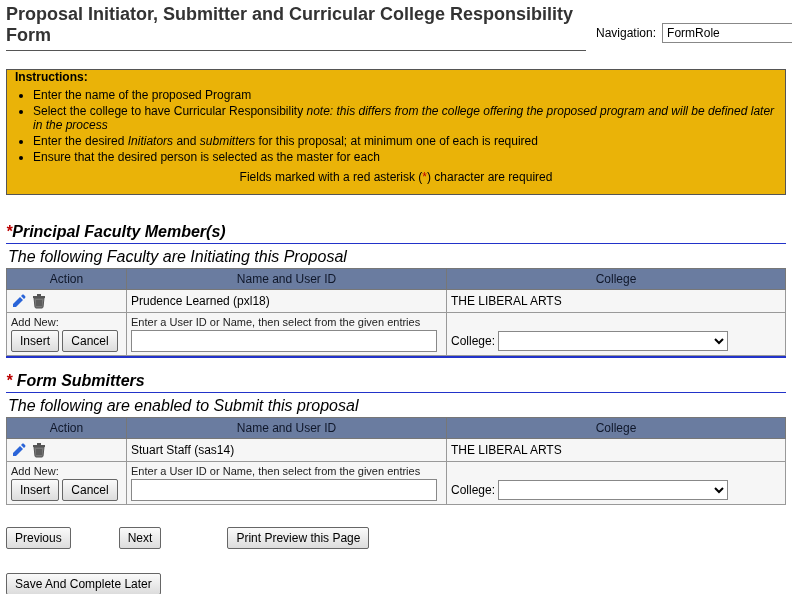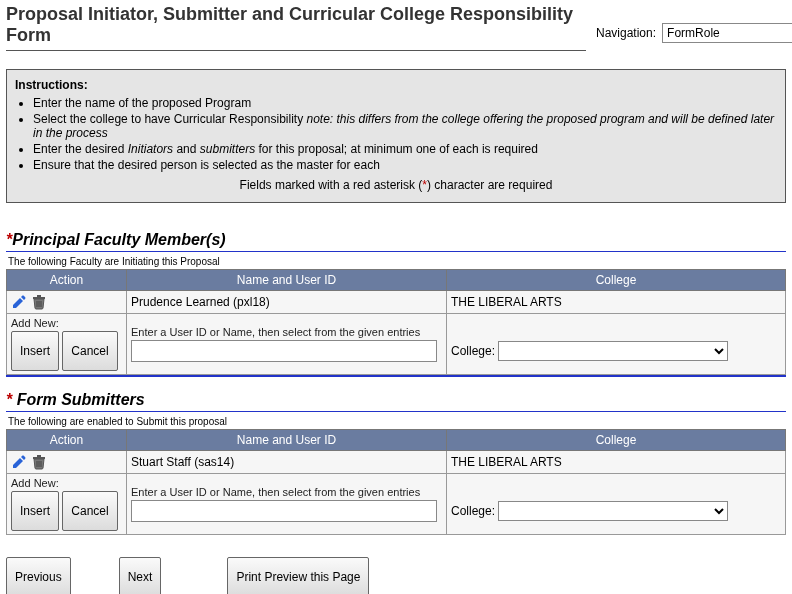--- a/index.html
+++ b/index.html
@@ -42,23 +42,23 @@
   }
   .nav select {
     width: 150px;
     height: 20px;
     border: 1px solid #888;
     font-size: 12px;
     background: #fff;
   }
 
   .instructions {
-    background: #e5e5e5;
+    background: #eab308;
     border: 1px solid #555;
-    padding: 8px 8px 10px 8px;
+    padding: 0 8px 10px 8px;
     margin-top: 8px;
   }
   .instructions b {
     font-size: 12px;
   }
   .instructions ul {
     margin: 4px 0 6px 18px;
     padding: 0;
   }
   .instructions li {
@@ -81,32 +81,33 @@
     font-style: italic;
     color: #000;
     margin: 0 0 0 0;
   }
   .section-rule {
     border: none;
     border-top: 1.5px solid #2233c9;
     margin: 2px 0 4px 0;
   }
   .section-sub {
-    font-size: 10px;
+    font-size: 16px;
     margin: 2px 0 2px 2px;
+    font-style: italic;
   }
 
   table.data {
     border-collapse: collapse;
     width: 100%;
     border: 1px solid #777;
   }
   table.data th {
     background: #6a7ca0;
-    color: #ffffff;
+    color: #0f172a;
     font-weight: normal;
     text-align: center;
     padding: 3px 4px;
     border: 1px solid #777;
     font-size: 12px;
   }
   table.data td {
     border: 1px solid #999;
     padding: 3px 4px;
     vertical-align: middle;
@@ -136,21 +137,21 @@
     background: #eee;
   }
   .add-top {
     font-size: 11px;
     color: #222;
     margin-bottom: 2px;
   }
   .btn {
     font-family: inherit;
     font-size: 12px;
-    padding: 12px 8px;
+    padding: 3px 8px;
     border: 1px solid #666;
     background: linear-gradient(#fafafa, #dcdcdc);
     border-radius: 2px;
     cursor: pointer;
   }
 
   .txt-input {
     width: 300px;
     height: 18px;
     border: 1px solid #888;

